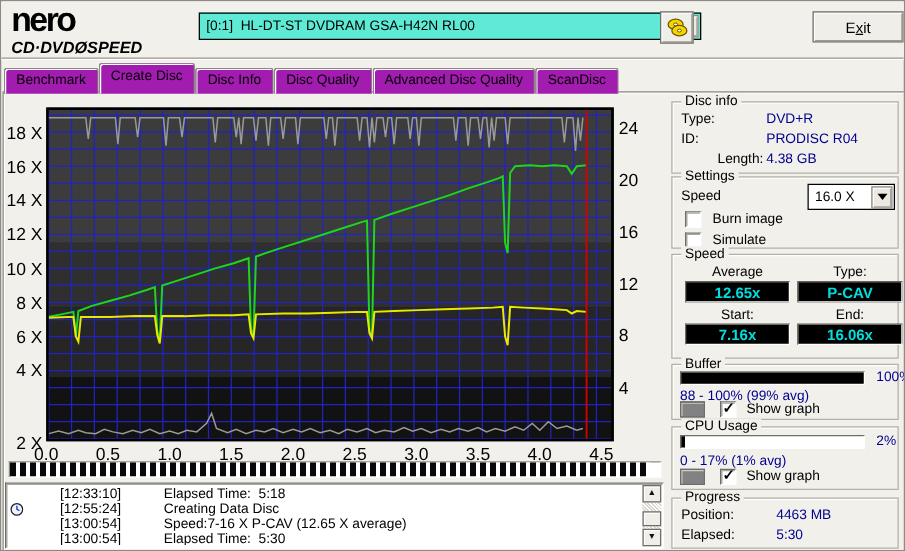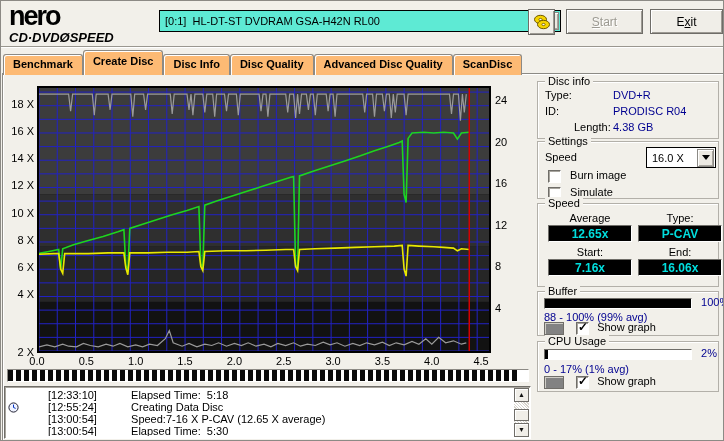--- a/index.html
+++ b/index.html
@@ -21,30 +21,30 @@
   .btn { position:absolute; height:25px; background:#f0eee8; border:1px solid #6f6d68;
          box-shadow:inset 1px 1px 0 #fff, inset -1px -1px 0 #9d9a93; font-family:inherit; font-size:12px; text-align:center; }
   .btn u { text-decoration:underline; }
   .iconbtn { position:absolute; left:527px; top:8px; width:27px; height:26px; background:#f0eee8; border:1px solid #6f6d68;
              box-shadow:inset 1px 1px 0 #fff, inset -1px -1px 0 #9d9a93; display:flex; align-items:center; justify-content:center; }
   .btn-start { left:565px; top:8px; width:77px; color:#9c9a92; text-shadow:1px 1px 0 #fff; }
   .btn-exit  { left:649px; top:8px; width:73px; }
 
   
   .tabbar { position:absolute; left:2px; top:49px; height:24px; z-index:3; }
-  .tab { display:inline-block; height:21px; margin-top:3px; padding:3px 9px 0 9px; background:#fdba74;
-         border:1px solid #8c8a85; border-bottom:none; border-radius:3px 3px 0 0; box-shadow:inset 1px 1px 0 #fff; vertical-align:bottom;font-weight:bold; }
+  .tab { display:inline-block; height:21px; margin-top:3px; padding:3px 9px 0 9px; background:#a21caf;
+         border:1px solid #8c8a85; border-bottom:none; border-radius:3px 3px 0 0; box-shadow:inset 1px 1px 0 #fff; vertical-align:bottom; }
   .tab.active { height:25px; margin-top:0; padding-top:4px; position:relative; z-index:4; }
   .pane { position:absolute; left:1px; top:72px; width:722px; height:368px; background:#f2f0ea;
           border:1px solid #8c8a85; box-shadow:inset 1px 1px 0 #fff; }
 
   
   .plot-frame { position:absolute; left:36px; top:85px; width:454px; height:267px; border:2px solid #000; background:#111; }
   #plot { display:block; }
-  .axis-label { position:absolute; font-size:11px; white-space:nowrap; }
+  .axis-label { position:absolute; font-size:14px; white-space:nowrap; }
   .yl { width:33px; text-align:right; }
   .xl { width:26px; text-align:center; }
 
   .stripbar { position:absolute; left:6px; top:368px; width:522px; height:13px; background:#fff;
               border-top:1px solid #8c8a85; border-left:1px solid #8c8a85; border-bottom:1px solid #fff; border-right:1px solid #fff; }
   .stripfill { height:100%; background:repeating-linear-gradient(90deg,#0a0a0a 0px,#0a0a0a 5px,#ffffff 5px,#ffffff 8px); }
 
   
   .log { position:absolute; left:3px; top:385px; width:527px; height:53px; background:#fff;
          border:1px solid; border-color:#6f6d68 #fff #fff #6f6d68; box-shadow:inset 1px 1px 0 #a8a59e; }
@@ -93,21 +93,20 @@
         </span>
     </div>
     <button class="iconbtn">
       <svg width="18" height="18" viewBox="0 0 18 18">
         <ellipse cx="7.5" cy="6.5" rx="6" ry="4.2" fill="#f5d400" stroke="#6b5500" stroke-width="1"></ellipse>
         <ellipse cx="7.5" cy="6.5" rx="1.6" ry="1.1" fill="#fff" stroke="#6b5500" stroke-width="0.8"></ellipse>
         <ellipse cx="10.5" cy="11.5" rx="6" ry="4.2" fill="#f5d400" stroke="#6b5500" stroke-width="1"></ellipse>
         <ellipse cx="10.5" cy="11.5" rx="1.6" ry="1.1" fill="#fff" stroke="#6b5500" stroke-width="0.8"></ellipse>
       </svg>
     </button>
-    <button class="btn btn-start"><span></span><u>S</u><span>tart</span></button>
     <button class="btn btn-exit"><span>E</span><u>x</u><span>it</span></button>
   </div>
 
   <div class="tabbar" id="tabbar"><div class="tab">Benchmark</div><div class="tab active">Create Disc</div><div class="tab">Disc Info</div><div class="tab">Disc Quality</div><div class="tab">Advanced Disc Quality</div><div class="tab">ScanDisc</div></div>
   <div class="pane"></div>
 
   <div id="ylabels">
       <div class="axis-label yl" style="left: 0px; top: 96.715px;">18 X</div>
       <div class="axis-label yl" style="left: 0px; top: 123.969px;">16 X</div>
       <div class="axis-label yl" style="left: 0px; top: 151.223px;">14 X</div>
@@ -279,14 +278,21 @@
       <span class="blue" style="margin-left:6px;">2%</span>
     </div>
     <div class="row blue" style="left:6px;top:21px;">0 - 17% (1% avg)</div>
     <div class="row" style="left:6px;top:33px;">
       <span class="swatch"></span>
       <span class="cb" style="margin-left:9px;"><span class="mark">✓</span></span>
       <span style="margin-left:5px;">Show graph</span>
     </div>
   </div>
 
+  <div class="group" style="top:397px;height:41px;">
+    <span class="group-title">Progress</span>
+    <div id="progressrows">
+        <div class="row" style="left: 7px; top: 7px; width: 170px;"><span>Position:</span><span class="blue" style="position: absolute; left: 76px;">4463 MB</span></div>
+        <div class="row" style="left: 7px; top: 23px; width: 170px;"><span>Elapsed:</span><span class="blue" style="position: absolute; left: 76px;">5:30</span></div>
+      </div>
+  </div>
 
 </div>
 
 </body></html>

